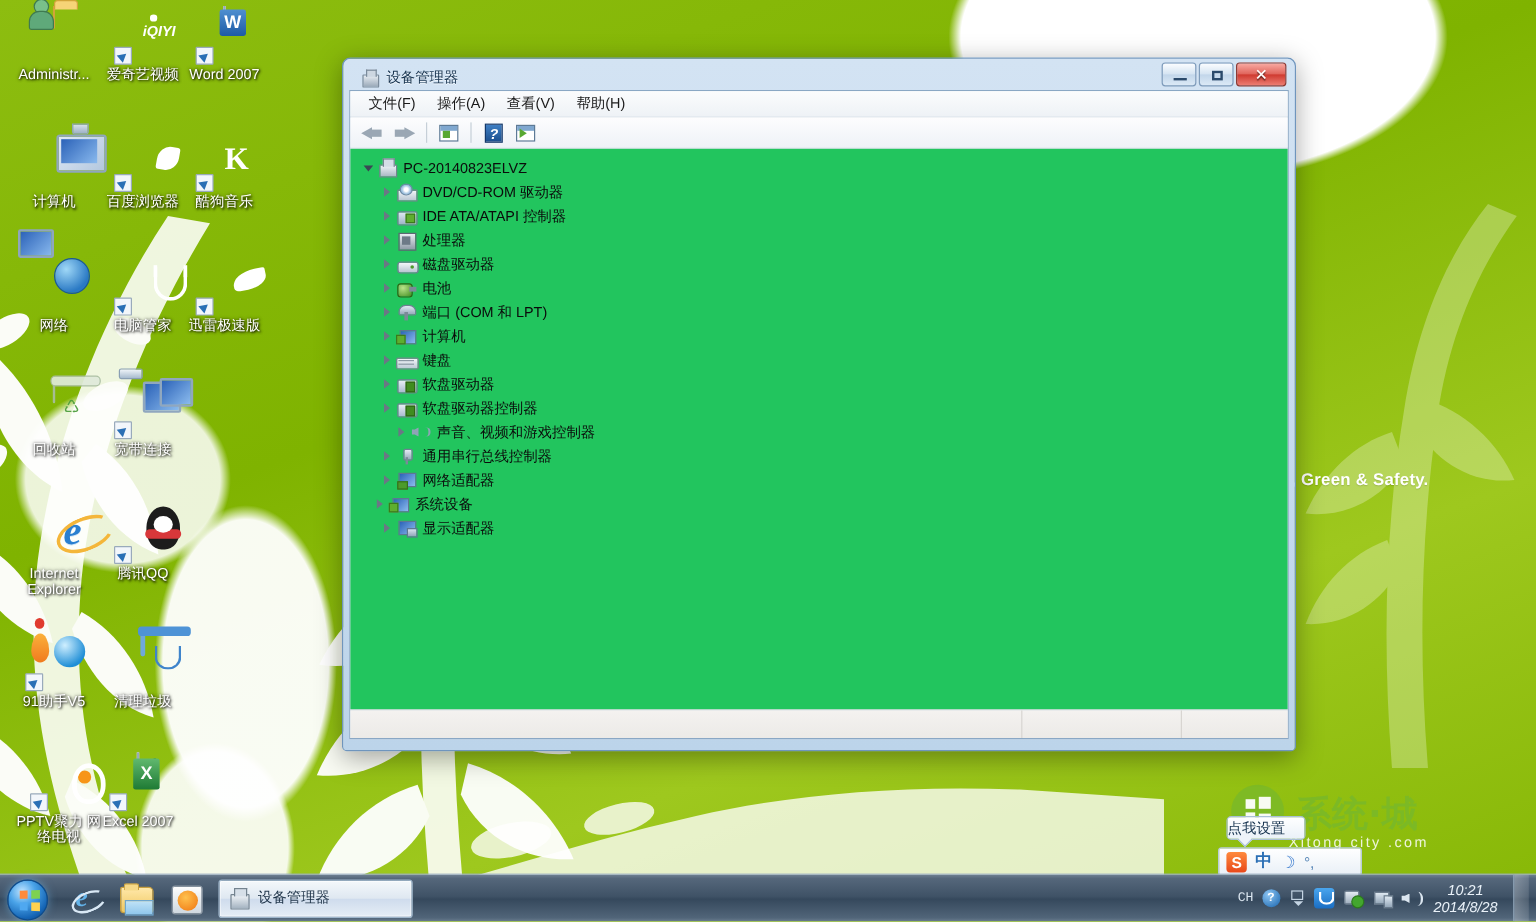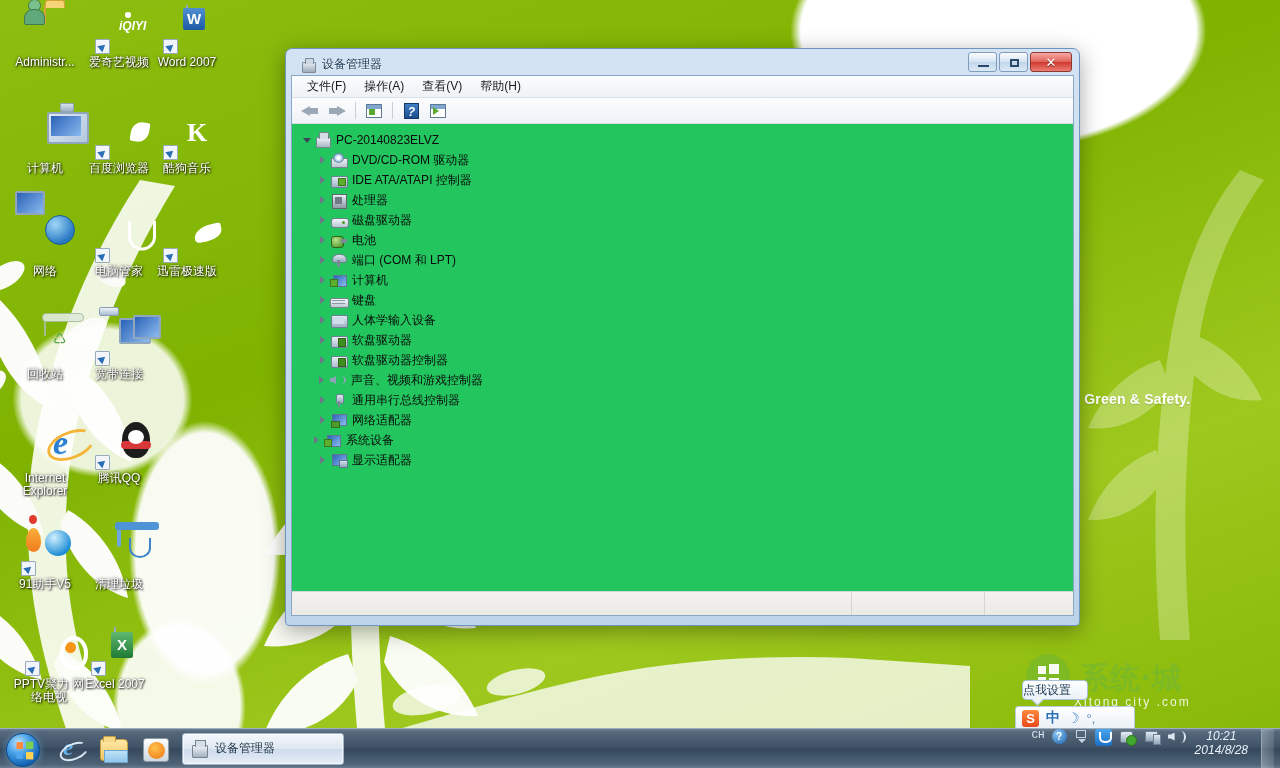--- a/index.html
+++ b/index.html
@@ -316,21 +316,21 @@
     padding:0 12px 0 7px;
     background:linear-gradient(#f4f8fb,#dfe8f1 48%,#cfdced 52%,#e6eef6);
     border:1px solid #9fb6cb; border-radius:3px;
     box-shadow:inset 0 0 0 1px rgba(255,255,255,.6);
   }
   #taskitem .ti-ico{width:18px;height:17px;position:relative;}
   #taskitem .ti-ico:before{content:"";position:absolute;left:2px;top:5px;width:14px;height:11px;background:linear-gradient(#eff3f7,#a4b3c1);border:1px solid #74838f;border-radius:1px;}
   #taskitem .ti-ico:after{content:"";position:absolute;left:5px;top:0;width:9px;height:6px;background:#d6dfe8;border:1px solid #74838f;border-bottom:none;}
   #taskitem .ti-lbl{ font-size:12px; color:#1d3247; }
 
-  #tray{ margin-left:auto; display:flex; align-items:flex-start; gap:7px; padding-right:6px; height:40px; }
+  #tray{ margin-left:auto; display:flex; align-items:center; gap:7px; padding-right:6px; height:40px; }
   .tr-ch{ color:#dbe6f0; font-size:11px; font-family:"Liberation Mono",monospace; }
   .tr-help{ width:15px;height:15px;border-radius:50%;background:radial-gradient(circle at 35% 30%,#8ec6f3,#1663ad);color:#fff;font-size:10px;font-weight:bold;text-align:center;line-height:15px;}
   .tr-expand{ width:14px;height:16px;position:relative; }
   .tr-expand:before{content:"";position:absolute;left:2px;top:1px;width:8px;height:6px;border:1px solid #c4d4e3;}
   .tr-expand:after{content:"";position:absolute;left:4px;top:10px;border-left:4px solid transparent;border-right:4px solid transparent;border-top:4px solid #c4d4e3;}
   .tr-shield{ width:17px;height:17px;background:linear-gradient(#4aa6ee,#1a6ec4);border-radius:3px;position:relative; }
   .tr-shield:after{content:"";position:absolute;left:4px;top:3px;width:9px;height:9px;border:2px solid #fff;border-top:none;border-radius:0 0 50% 50%;}
   .tr-plug{ width:18px;height:17px;position:relative; }
   .tr-plug:before{content:"";position:absolute;left:1px;top:2px;width:11px;height:10px;background:linear-gradient(#e6edf4,#9fafbf);border:1px solid #6e7f90;border-radius:2px;}
   .tr-plug:after{content:"";position:absolute;right:0;bottom:0;width:9px;height:9px;border-radius:50%;background:#43a62e;border:1px solid #2c7a1d;}
@@ -589,38 +589,31 @@
             <span class="expander">
               <i class="exp-tri"></i>
             </span>
             <span class="dico di-kbd"></span>
             <span class="tlbl">键盘</span>
           </div>
           <div class="tnode" style="padding-left: 24px;">
             <span class="expander">
               <i class="exp-tri"></i>
             </span>
-            <span class="dico di-hid"></span>
-            <span class="tlbl">人体学输入设备</span>
-          </div>
-          <div class="tnode" style="padding-left: 24px;">
-            <span class="expander">
-              <i class="exp-tri"></i>
-            </span>
             <span class="dico di-floppy"></span>
             <span class="tlbl">软盘驱动器</span>
           </div>
           <div class="tnode" style="padding-left: 24px;">
             <span class="expander">
               <i class="exp-tri"></i>
             </span>
             <span class="dico di-floppy"></span>
             <span class="tlbl">软盘驱动器控制器</span>
           </div>
-          <div class="tnode" style="padding-left: 23px;">
+          <div class="tnode" style="padding-left: 36px;">
             <span class="expander">
               <i class="exp-tri"></i>
             </span>
             <span class="dico di-snd"></span>
             <span class="tlbl">声音、视频和游戏控制器</span>
           </div>
           <div class="tnode" style="padding-left: 24px;">
             <span class="expander">
               <i class="exp-tri"></i>
             </span>

